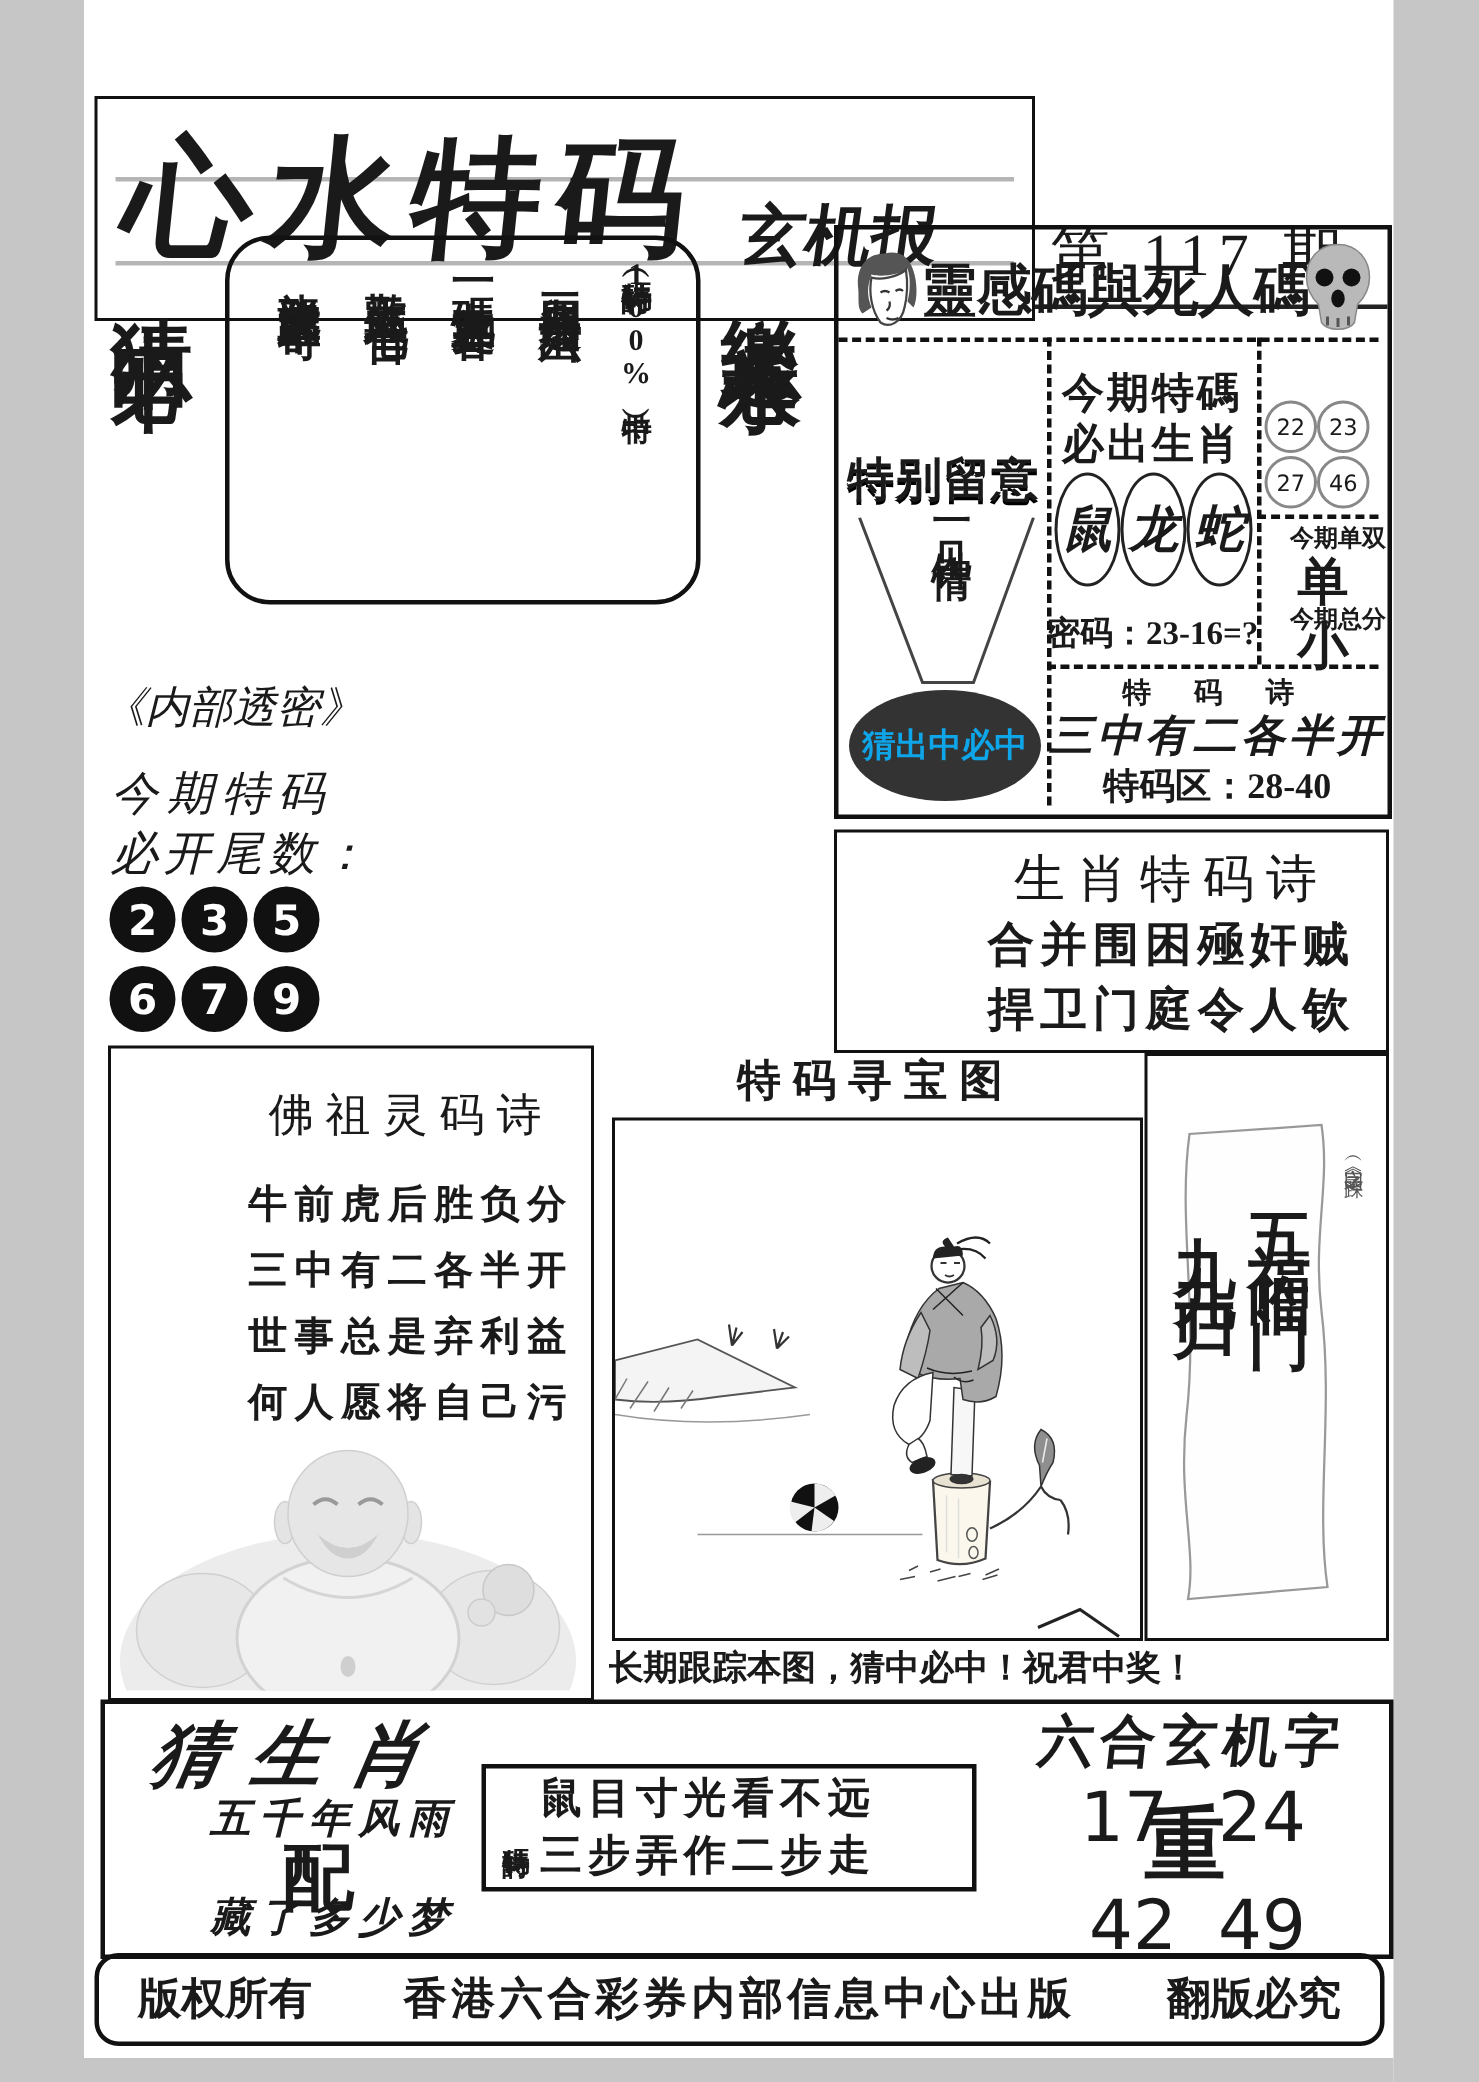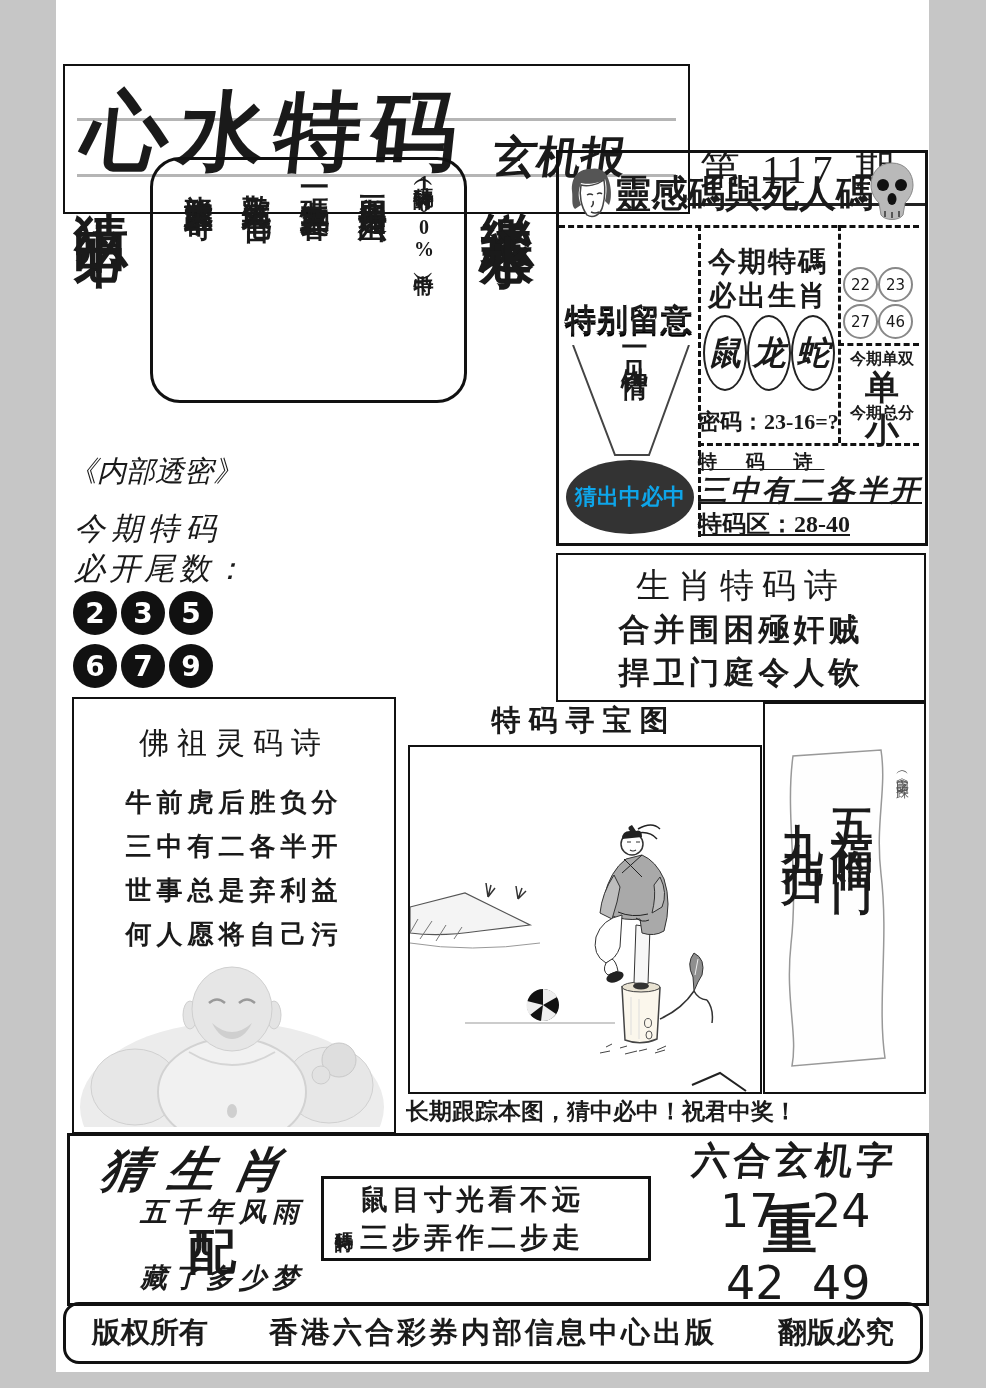--- a/index.html
+++ b/index.html
@@ -34,33 +34,33 @@
   .funnel-txt{position:absolute;left:58px;top:180px;font-size:26px;font-weight:700;letter-spacing:7px;}
   .oval{position:absolute;left:7px;top:307px;width:128px;height:74px;background:#333;border-radius:50%;
         display:flex;align-items:center;justify-content:center;color:#0ea5e9;font-size:22px;font-weight:900;white-space:nowrap;}
   .z-head{position:absolute;left:139px;width:140px;text-align:center;font-size:28px;font-weight:700;letter-spacing:2px;}
   .zrow{position:absolute;left:144px;top:162px;width:132px;display:flex;justify-content:space-between;}
   .zoval{width:40px;height:72px;border:2px solid #222;border-radius:50%;display:flex;align-items:center;justify-content:center;
          font-size:33px;font-weight:900;font-style:italic;}
   .pwd{position:absolute;left:139px;top:254px;width:140px;text-align:center;font-size:22px;font-weight:700;white-space:nowrap;}
   .numc{position:absolute;width:31px;height:31px;border:2px solid #888;border-radius:50%;
         display:flex;align-items:center;justify-content:center;font-size:15px;font-family:"DejaVu Sans","Liberation Sans",sans-serif;}
-  .oe-label{position:absolute;left:281px;width:84px;text-align:center;font-size:16px;font-weight:700;white-space:nowrap;}
+  .oe-label{position:absolute;left:281px;width:84px;text-align:right;font-size:16px;font-weight:700;white-space:nowrap;}
   .oe-big{position:absolute;left:281px;width:84px;text-align:center;font-size:34px;font-weight:900;}
-  .sec5{position:absolute;left:139px;width:227px;text-decoration:underline;}
+  .sec5{position:absolute;left:139px;width:227px;text-align:center;}
   
   .zpoem{left:556px;top:553px;width:366px;height:145px;border:2px solid #111;}
   
   .ilk{font-weight:400;font-style:italic;}
   .tail{position:absolute;width:44px;height:44px;background:#111;border-radius:50%;color:#fff;
         display:flex;align-items:center;justify-content:center;font-size:28px;font-weight:900;
         font-family:"DejaVu Sans","Liberation Sans",sans-serif;}
   
   .bbox{left:72px;top:697px;width:320px;height:433px;border:2px solid #111;}
-  .bline{position:absolute;left:0;width:100%;text-align:center;font-size:26px;font-weight:700;letter-spacing:5px;white-space:nowrap;}
+  .bline{position:absolute;left:0;width:100%;text-align:center;font-size:26px;font-weight:700;letter-spacing:5px;white-space:nowrap;padding-left:40px;}
   
   .tbox{left:408px;top:745px;width:350px;height:345px;border:2px solid #111;}
   .banner{left:763px;top:702px;width:159px;height:388px;border:2px solid #111;}
   .bancol{position:absolute;font-size:42px;font-weight:900;letter-spacing:20px;line-height:1;}
   .bannote{position:absolute;left:128px;top:62px;font-size:13px;letter-spacing:2px;color:#555;}
   
   .strip{left:67px;top:1133px;width:856px;height:167px;border:3px solid #111;}
   .callig{position:absolute;left:32px;top:2px;font-size:48px;font-weight:900;font-style:italic;letter-spacing:18px;
           transform:skewX(-10deg);white-space:nowrap;}
   .hand{font-style:italic;font-weight:700;}

